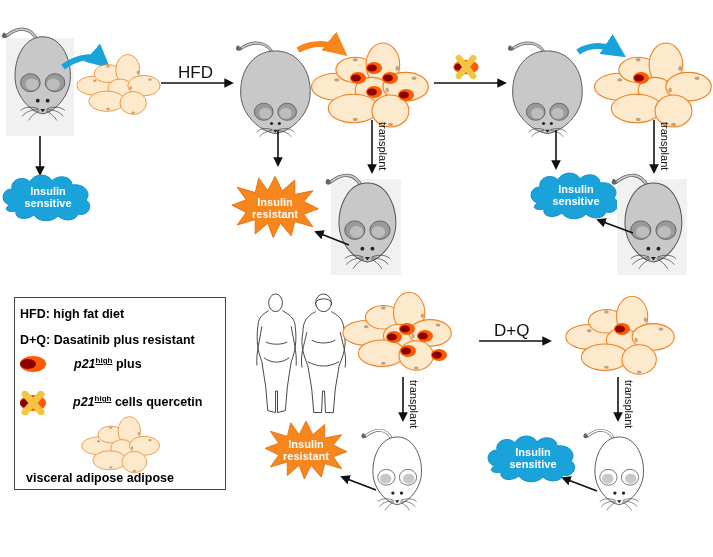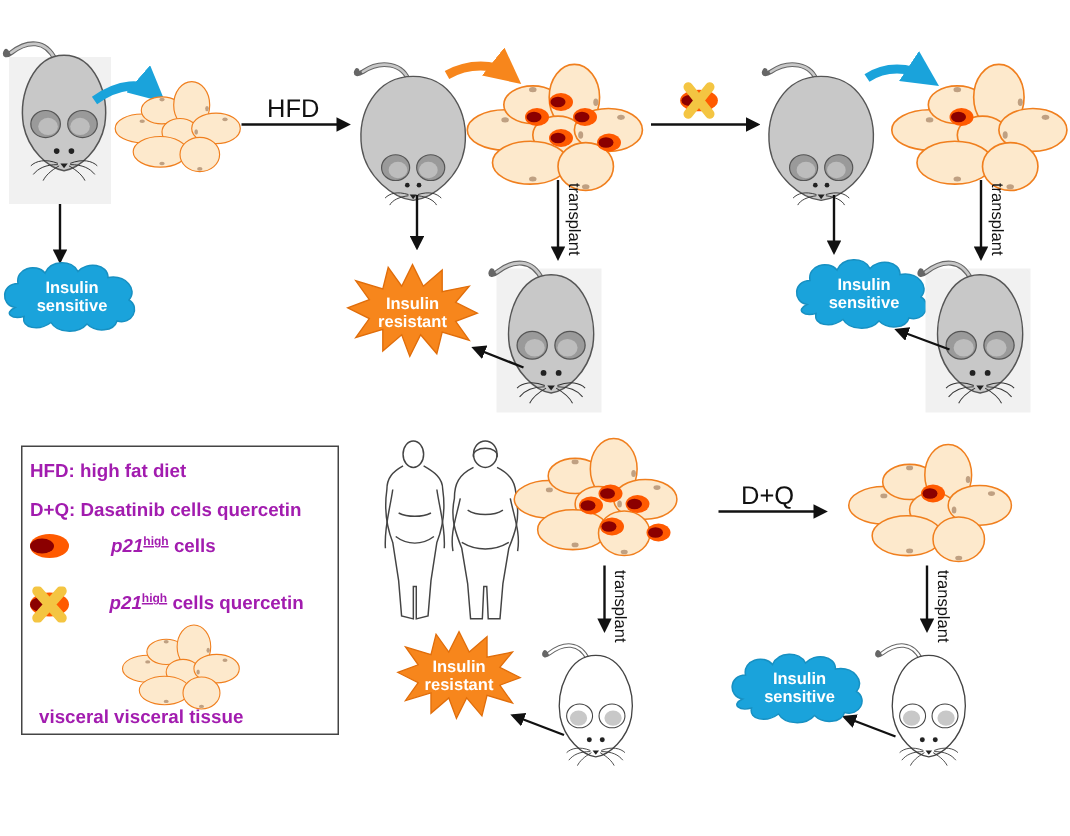--- a/index.html
+++ b/index.html
@@ -1,21 +1,21 @@
 <!DOCTYPE html>
 <html><head>
 <meta charset="utf-8">
 <style>
   html, body { margin:0; padding:0; background:#ffffff; }
   body { width:713px; height:557px; position:relative; overflow:hidden; font-family:"Liberation Sans", sans-serif; }
   svg.stage { position:absolute; left:0; top:0; }
   .lbl { font-family:"Liberation Sans", sans-serif; }
   .bold { font-weight:bold; }
   .legend-box { position:absolute; left:14px; top:297px; width:212px; height:193px; border:1.3px solid #444; box-sizing:border-box; background:#fff; }
-  .legend-text { position:absolute; font-family:"Liberation Sans", sans-serif; font-weight:bold; font-size:12.5px; color:#a21caf; white-space:nowrap; }
+  .legend-text { position:absolute; font-family:"Liberation Sans", sans-serif; font-weight:bold; font-size:12.5px; color:#000000; white-space:nowrap; }
   .legend-text sup { font-size:8px; vertical-align:5px;text-decoration:underline; }
   .legend-text i { font-style:italic;margin-left:19px; }
 </style>
 </head>
 <body>
 
 <svg class="stage" width="713" height="557" viewBox="0 0 713 557" xmlns="http://www.w3.org/2000/svg">
   <defs>
     <marker id="ah" viewBox="0 0 10 10" refX="8" refY="5" markerWidth="6" markerHeight="6" orient="auto">
       <path d="M0,0 L10,5 L0,10 z" fill="#111"></path>
@@ -302,40 +302,40 @@
   <text x="533" y="468" font-size="11" text-anchor="middle" fill="#fff" class="lbl bold">sensitive</text>
 </svg>
 
 <div class="legend-box"></div>
 <div class="legend-text" style="left:20px; top:307px;">
   <span>HFD:</span>
   <span>high fat diet</span>
 </div>
 <div class="legend-text" style="left:20px; top:333px;">
   <span>D+Q:</span>
-  <span>Dasatinib cells quercetin</span>
+  <span>Dasatinib plus resistant</span>
 </div>
 
 <svg style="position:absolute; left:18px; top:354px;" width="30" height="20">
   <ellipse cx="15" cy="10" rx="13" ry="8" fill="#ff5a00"></ellipse>
   <ellipse cx="10" cy="10" rx="8" ry="5" fill="#8b0000"></ellipse>
 </svg>
 <div class="legend-text" style="left:55px; top:356px;">
   <i>p21</i><sup>high</sup>
-  <span>cells</span>
+  <span>plus</span>
 </div>
 
 <svg style="position:absolute; left:18px; top:391px;" width="30" height="24">
   <ellipse cx="15" cy="12" rx="13" ry="8" fill="#ff5a00"></ellipse>
   <ellipse cx="8" cy="12" rx="6" ry="4.5" fill="#8b0000"></ellipse>
   <path d="M7,3 L23,21 M23,3 L7,21" stroke="#f4c542" stroke-width="7" stroke-linecap="round"></path>
 </svg>
 <div class="legend-text" style="left:54px; top:394px;">
   <i>p21</i><sup>high</sup>
   <span>cells quercetin</span>
 </div>
 
 <svg style="position:absolute; left:50px; top:410px;" width="140" height="72">
   <g transform="translate(72,38) scale(0.56)">
       <use href="#adipo"></use>
     </g>
 </svg>
-<div class="legend-text" style="left:26px; top:471px;">visceral visceral tissue</div>
+<div class="legend-text" style="left:26px; top:471px;">visceral adipose adipose</div>
 
 </body></html>

